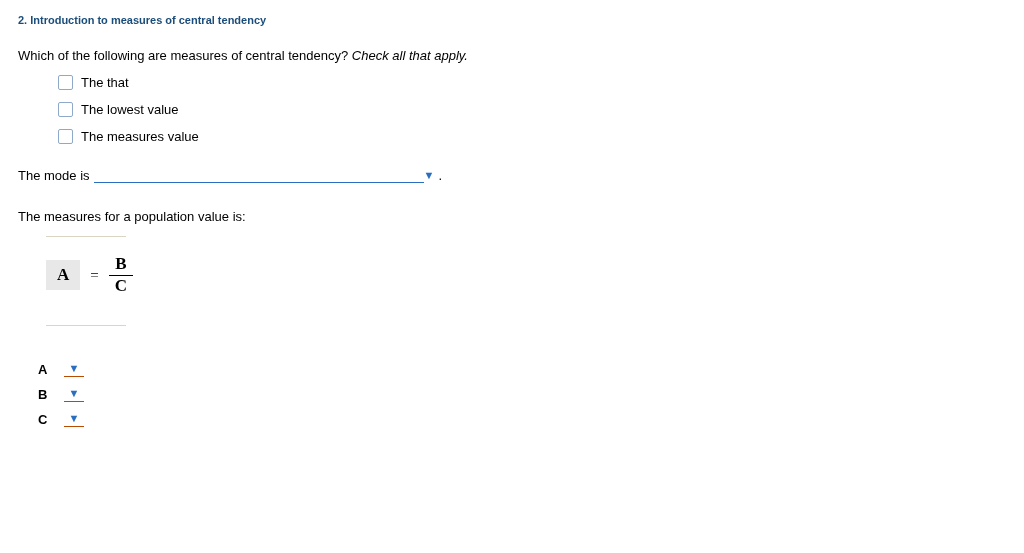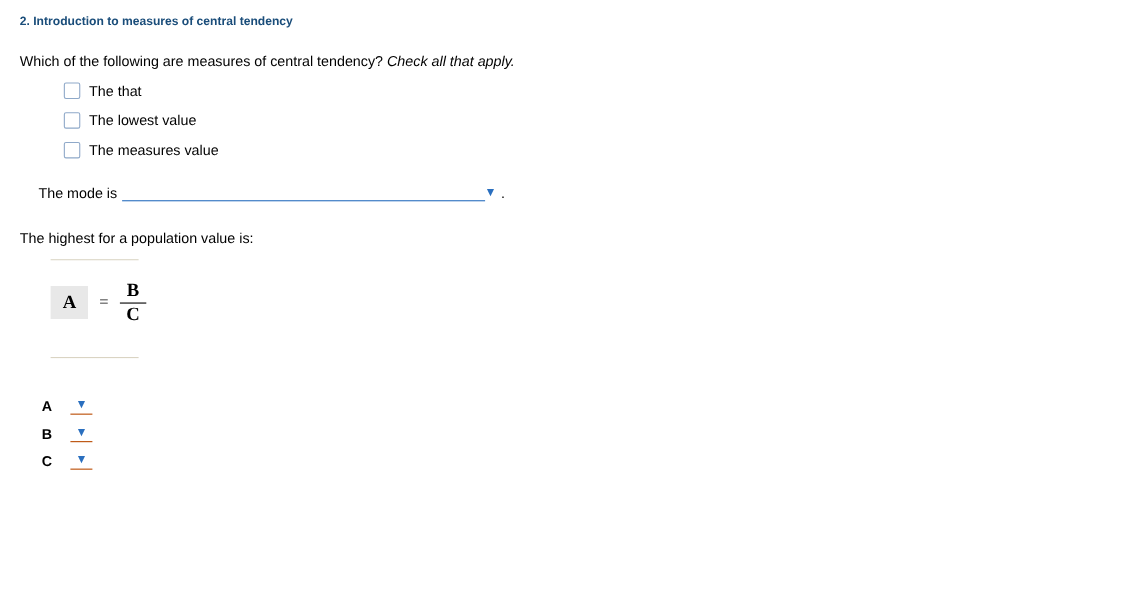--- a/index.html
+++ b/index.html
@@ -35,21 +35,20 @@
     border-radius: 2px;
     background: #fff;
     cursor: pointer;
     flex: 0 0 auto;
   }
   .fill-row {
     display: flex;
     align-items: flex-end;
     gap: 4px;
     margin-bottom: 26px;
-    margin-left: 17px;
   }
   .blank-line {
     display: inline-block;
     min-width: 330px;
     border-bottom: 1px solid #2a6fbf;
     height: 14px;
     position: relative;
   }
   .dd-arrow {
     color: #2a6fbf;
@@ -155,21 +154,21 @@
 </div>
 
 <div class="fill-row">
   <span>The mode is</span>
   <span class="blank-line"></span>
   <span class="dd-arrow">▼</span>
   <span>.</span>
 </div>
 
 <div class="question-line">
-  <span>The highest for a </span><span class="bold">population</span><span> value is:</span>
+  <span>The measures for a </span><span class="bold">population</span><span> value is:</span>
 </div>
 
 <div class="hr-soft hr-top"></div>
 <div class="eq-block">
   <div class="eq-row">
     <span class="var-box">A</span>
     <span class="eq-sign">=</span>
     <span class="frac">
       <span class="num">B</span>
       <span class="den">C</span>

